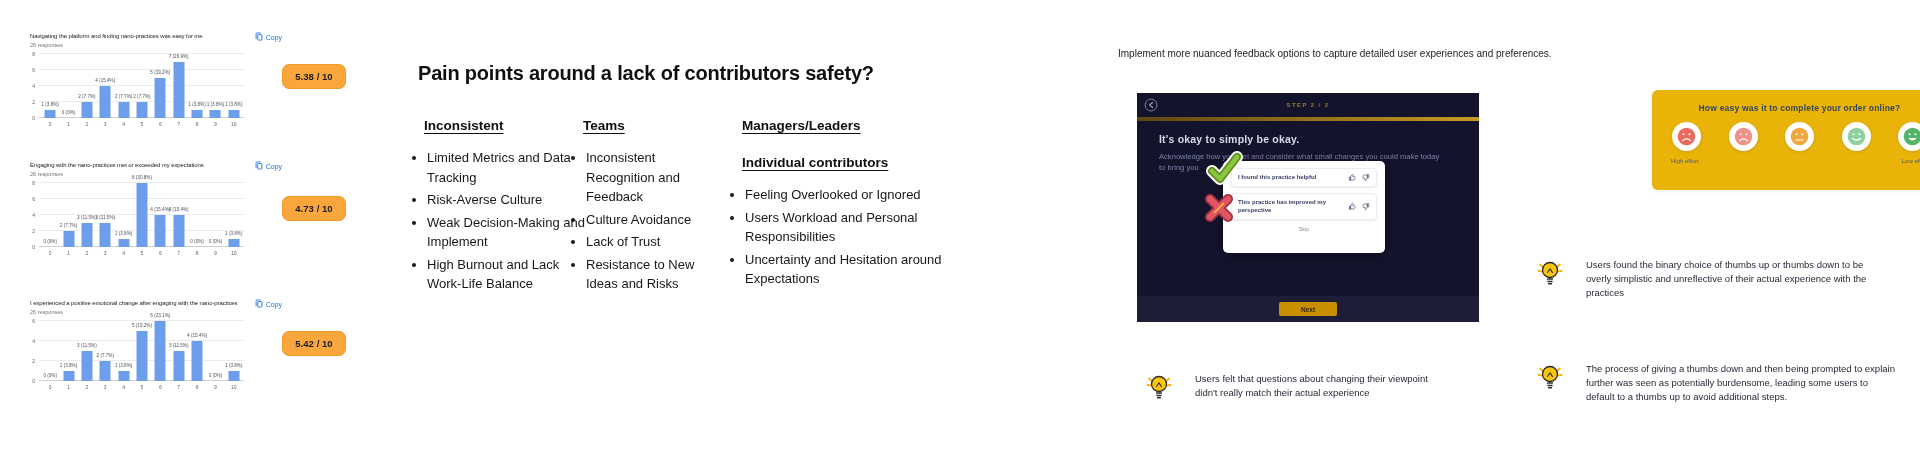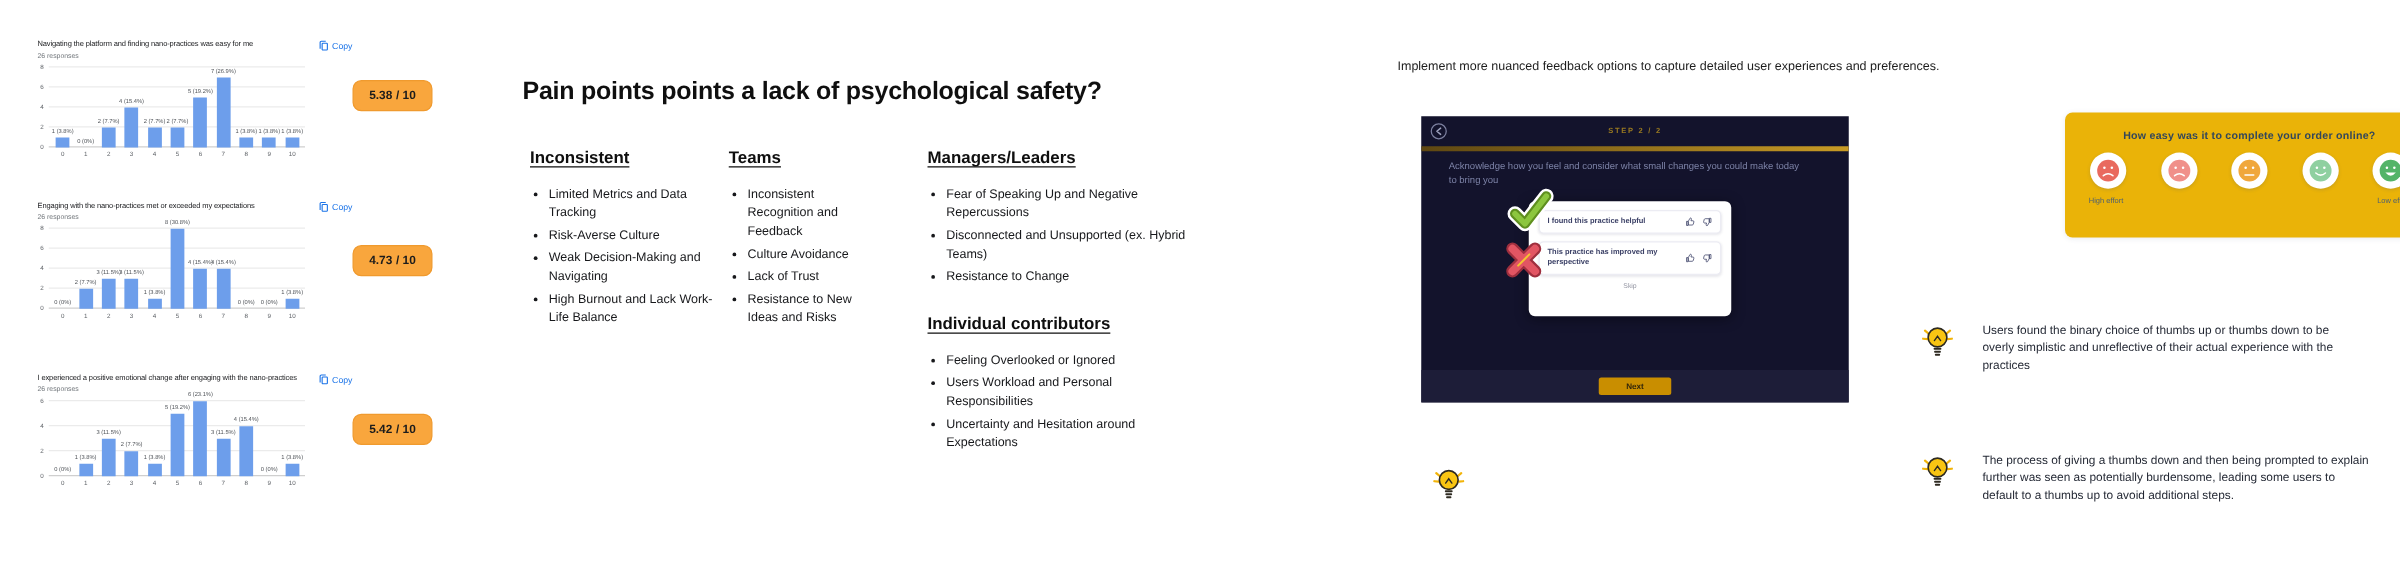--- a/index.html
+++ b/index.html
@@ -20,21 +20,21 @@
   .slot{flex:1;position:relative}
   .bar{position:absolute;bottom:0;left:50%;transform:translateX(-50%);width:11px}
   .vl{position:absolute;left:50%;transform:translateX(-50%);font-size:4.6px;color:#4d5156;white-space:nowrap;z-index:1}
   .xt{position:absolute;bottom:-9px;left:0;right:0;text-align:center;font-size:5px;color:#5f6368}
   .score-badge{position:absolute;right:0;width:64px;height:25px;background:#f9a63d;border:1px solid #f09a2e;border-radius:7px;display:flex;align-items:center;justify-content:center;gap:3px;font-size:9.5px;font-weight:bold;color:#1c1c1c}
 
   
   .pp-title{position:absolute;left:418px;top:62px;font-size:20px;font-weight:800;color:#0f0f0f;letter-spacing:-.2px;white-space:nowrap}
   .pp-col{position:absolute;top:118px}
   .pp-h{font-size:13.5px;font-weight:700;color:#0f0f0f;text-decoration:underline;text-underline-offset:3px}
-  .pp-ul{margin:15px 0 0 15px;color:#17181b;font-size:10px;line-height:1.5}
+  .pp-ul{margin:15px 0 0 3px;color:#17181b;font-size:13px;line-height:1.5}
   .pp-ul li{margin-bottom:3px}
   .pp-h2{margin-top:22px}
 
   
   .caption{position:absolute;left:1118px;top:48px;font-size:10px;color:#1d1d1d;white-space:nowrap}
 
   .app{position:absolute;left:1137px;top:93px;width:342px;height:229px;background:#13132c;overflow:hidden}
   .app-top{position:relative;height:24px;display:flex;align-items:center;justify-content:center}
   .back{position:absolute;left:7px;top:5px;width:14px;height:14px;background:none;border:none;padding:0;cursor:pointer}
   .step{font-size:6px;letter-spacing:1.4px;color:#9a7a20;font-weight:700}
@@ -315,68 +315,64 @@
           <div class="xt">10</div>
         </div>
       </div>
     </div>
   <div class="score-badge" style="top:31px">
     <span>5.42</span>
     <span>/ 10</span>
   </div>
 </section>
 
-<h1 class="pp-title">Pain points points a lack of psychological safety?</h1>
+<h1 class="pp-title">Pain points around a lack of contributors safety?</h1>
 
 <div class="pp-col" style="left:424px;width:162px">
   <div class="pp-h">Inconsistent</div>
   <ul class="pp-ul">
     <li>Limited Metrics and Data Tracking</li>
     <li>Risk-Averse Culture</li>
-    <li>Weak Decision-Making and Navigating</li>
+    <li>Weak Decision-Making and Implement</li>
     <li>High Burnout and Lack Work-Life Balance</li>
   </ul>
 </div>
 
 <div class="pp-col" style="left:583px;width:118px">
   <div class="pp-h">Teams</div>
   <ul class="pp-ul">
     <li>Inconsistent Recognition and Feedback</li>
     <li>Culture Avoidance</li>
     <li>Lack of Trust</li>
     <li>Resistance to New Ideas and Risks</li>
   </ul>
 </div>
 
 <div class="pp-col" style="left:742px;width:212px">
   <div class="pp-h">Managers/Leaders</div>
-  <ul class="pp-ul">
-    <li>Fear of Speaking Up and Negative Repercussions</li>
-    <li>Disconnected and Unsupported (ex. Hybrid Teams)</li>
-    <li>Resistance to Change</li>
-  </ul>
   <div class="pp-h pp-h2">Individual contributors</div>
   <ul class="pp-ul">
     <li>Feeling Overlooked or Ignored</li>
     <li>Users Workload and Personal Responsibilities</li>
     <li>Uncertainty and Hesitation around Expectations</li>
   </ul>
 </div>
 
 <div class="caption">Implement more nuanced feedback options to capture detailed user experiences and preferences.</div>
 
 <div class="app">
   <div class="app-top">
     <button class="back"><svg width="14" height="14" viewBox="0 0 14 14">
           <circle cx="7" cy="7" r="6" fill="none" stroke="#7d81a0" stroke-width="1"></circle>
           <path d="M8.5 4.5 L5.5 7 L8.5 9.5" fill="none" stroke="#9da1bd" stroke-width="1.2" stroke-linecap="round" stroke-linejoin="round"></path>
         </svg></button>
     <span class="step">STEP 2 / 2</span>
   </div>
   <div class="prog"></div>
+  <div class="app-h">It's okay to simply be okay.</div>
   <div class="app-p">Acknowledge how you feel and consider what small changes you could make today to bring you</div>
 
   <div class="fb-card">
     <div class="fb-row">
       <span class="fb-label">I found this practice helpful</span>
       <span class="thumbs">
         <svg width="9" height="9" viewBox="0 0 22 22">
             <path d="M3 10 h3 v8 H3 z M6.5 17.2 h7.6 c1 0 1.9-.7 2.1-1.7 l1.2-4.4 c.3-1.2-.6-2.3-1.8-2.3 h-3.9 l.8-3.3 c.3-1.1-.6-2.1-1.7-2.1 -.5 0-.9.2-1.1.6 L6.5 9.8 Z" fill="none" stroke="currentColor" stroke-width="1.5" stroke-linejoin="round"></path>
           </svg>
         <svg width="9" height="9" viewBox="0 0 22 22">
@@ -481,20 +477,21 @@
     <g stroke="#f2b40a" stroke-width="1.8" stroke-linecap="round" fill="none">
       <path d="M3 6.5 L6 9"></path>
         <path d="M23 6.5 L20 9"></path>
         <path d="M1.5 13 L5 13.3"></path>
         <path d="M24.5 13 L21 13.3"></path>
     </g>
     <circle cx="13" cy="12" r="7.5" fill="#f9c513" stroke="#2e2a21" stroke-width="1.3"></circle>
     <path d="M10.5 14.5 L13 11 L15.5 14.5" fill="none" stroke="#2e2a21" stroke-width="1.1" stroke-linecap="round"></path>
     <path d="M10.6 21 h4.8 M11 23.4 h4 M11.6 25.8 h2.8" stroke="#2e2a21" stroke-width="1.5" stroke-linecap="round"></path>
   </svg>
+  <div class="note-text" style="width:245px">Users felt that questions about changing their viewpoint didn't really match their actual experience</div>
 </div>
 
 <div class="note" style="left:1537px;top:258px">
   <svg width="26" height="30" viewBox="0 0 26 30">
     <g stroke="#f2b40a" stroke-width="1.8" stroke-linecap="round" fill="none">
       <path d="M3 6.5 L6 9"></path>
         <path d="M23 6.5 L20 9"></path>
         <path d="M1.5 13 L5 13.3"></path>
         <path d="M24.5 13 L21 13.3"></path>
     </g>

